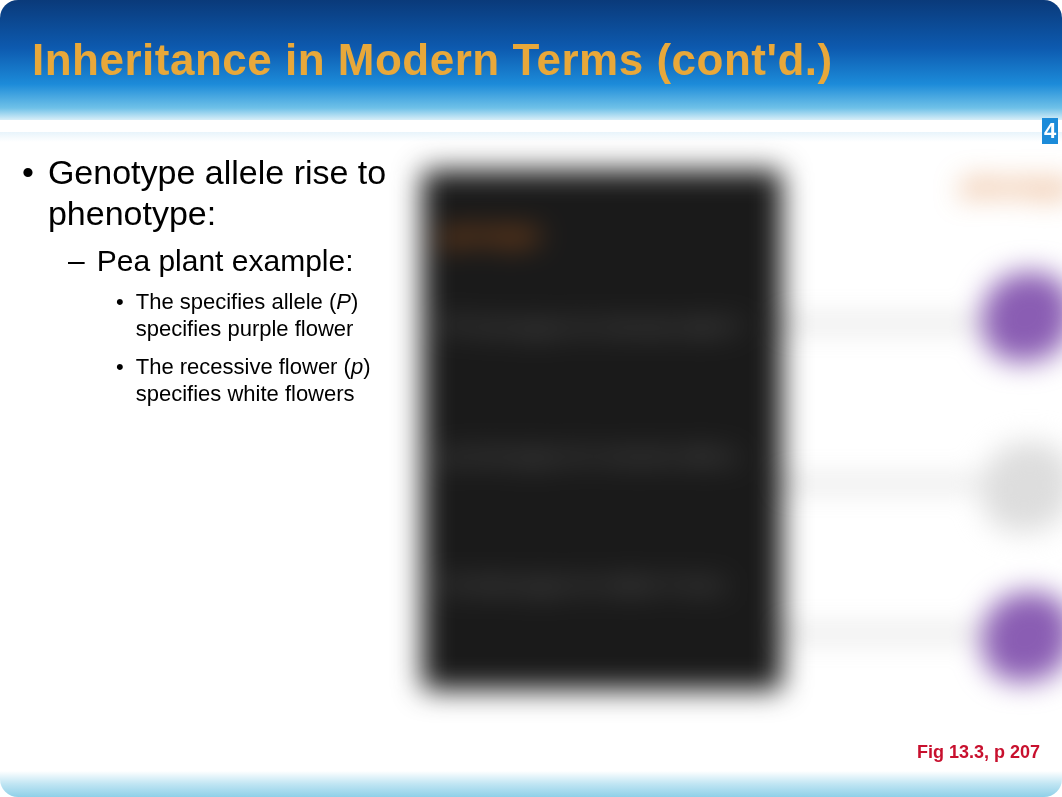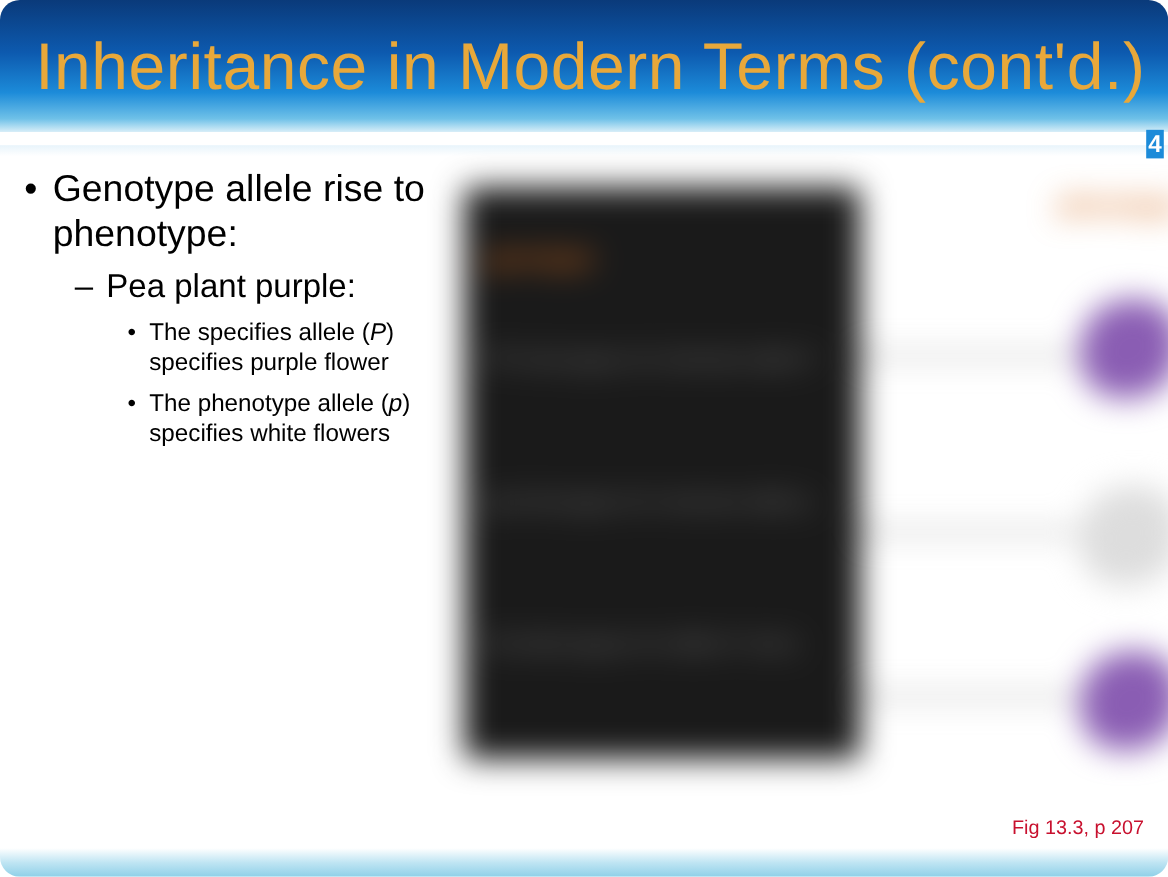--- a/index.html
+++ b/index.html
@@ -24,22 +24,22 @@
     background: linear-gradient(to bottom, #0a3a7a 0%, #0d5aaf 40%, #1c8bd9 70%, #6fc1e8 90%, #d8eef8 100%);
     border-top-left-radius: 18px;
     border-top-right-radius: 18px;
     display: flex;
     align-items: center;
     padding-left: 32px;
     position: relative;
   }
   .title-bar h1 {
     color: #e8a83a;
-    font-size: 60px;
-    font-weight: 400;
+    font-size: 44px;
+    font-weight: 700;
     letter-spacing: 0.5px;
   }
   .separator-band {
     height: 12px;
     background: #ffffff;
   }
   .faint-band {
     height: 10px;
     background: linear-gradient(to bottom, #e8f4fb 0%, #ffffff 100%);
   }
@@ -143,21 +143,21 @@
     border-radius: 50% 40% 50% 40%;
   }
   .flower.purple { background: #8a5db3; }
   .flower.white { background: #ddd; }
   .fig-caption {
     position: absolute;
     right: 22px;
     bottom: 34px;
     color: #c8102e;
     font-size: 18px;
-    font-weight: normal;
+    font-weight: bold;
   }
   .bottom-band {
     position: absolute;
     bottom: 0;
     left: 0;
     width: 100%;
     height: 26px;
     background: linear-gradient(to bottom, #ffffff 0%, #c0e5f3 50%, #8fd0e8 100%);
     border-bottom-left-radius: 18px;
     border-bottom-right-radius: 18px;
@@ -193,34 +193,34 @@
 
     <div class="text-column">
 
       <div class="bullet-l1">
         <span class="dot">•</span>
         <span>Genotype allele rise to phenotype:</span>
       </div>
 
       <div class="bullet-l2">
         <span class="dash">–</span>
-        <span>Pea plant purple:</span>
+        <span>Pea plant example:</span>
       </div>
 
       <div class="bullet-l3">
         <span class="dot3">•</span>
         <span>
           <span>The specifies allele (</span><span class="italic">P</span><span>) specifies purple flower</span>
         </span>
       </div>
 
       <div class="bullet-l3">
         <span class="dot3">•</span>
         <span>
-          <span>The phenotype allele (</span><span class="italic">p</span><span>) specifies white flowers</span>
+          <span>The recessive flower (</span><span class="italic">p</span><span>) specifies white flowers</span>
         </span>
       </div>
 
     </div>
 
     <div class="image-column">
       <div class="blurred-figure">
         <div class="fig-box">
           <div class="fig-label-orange">genotype</div>
           <div class="fig-label-gray">PP homozygous for dominant allele P</div>

